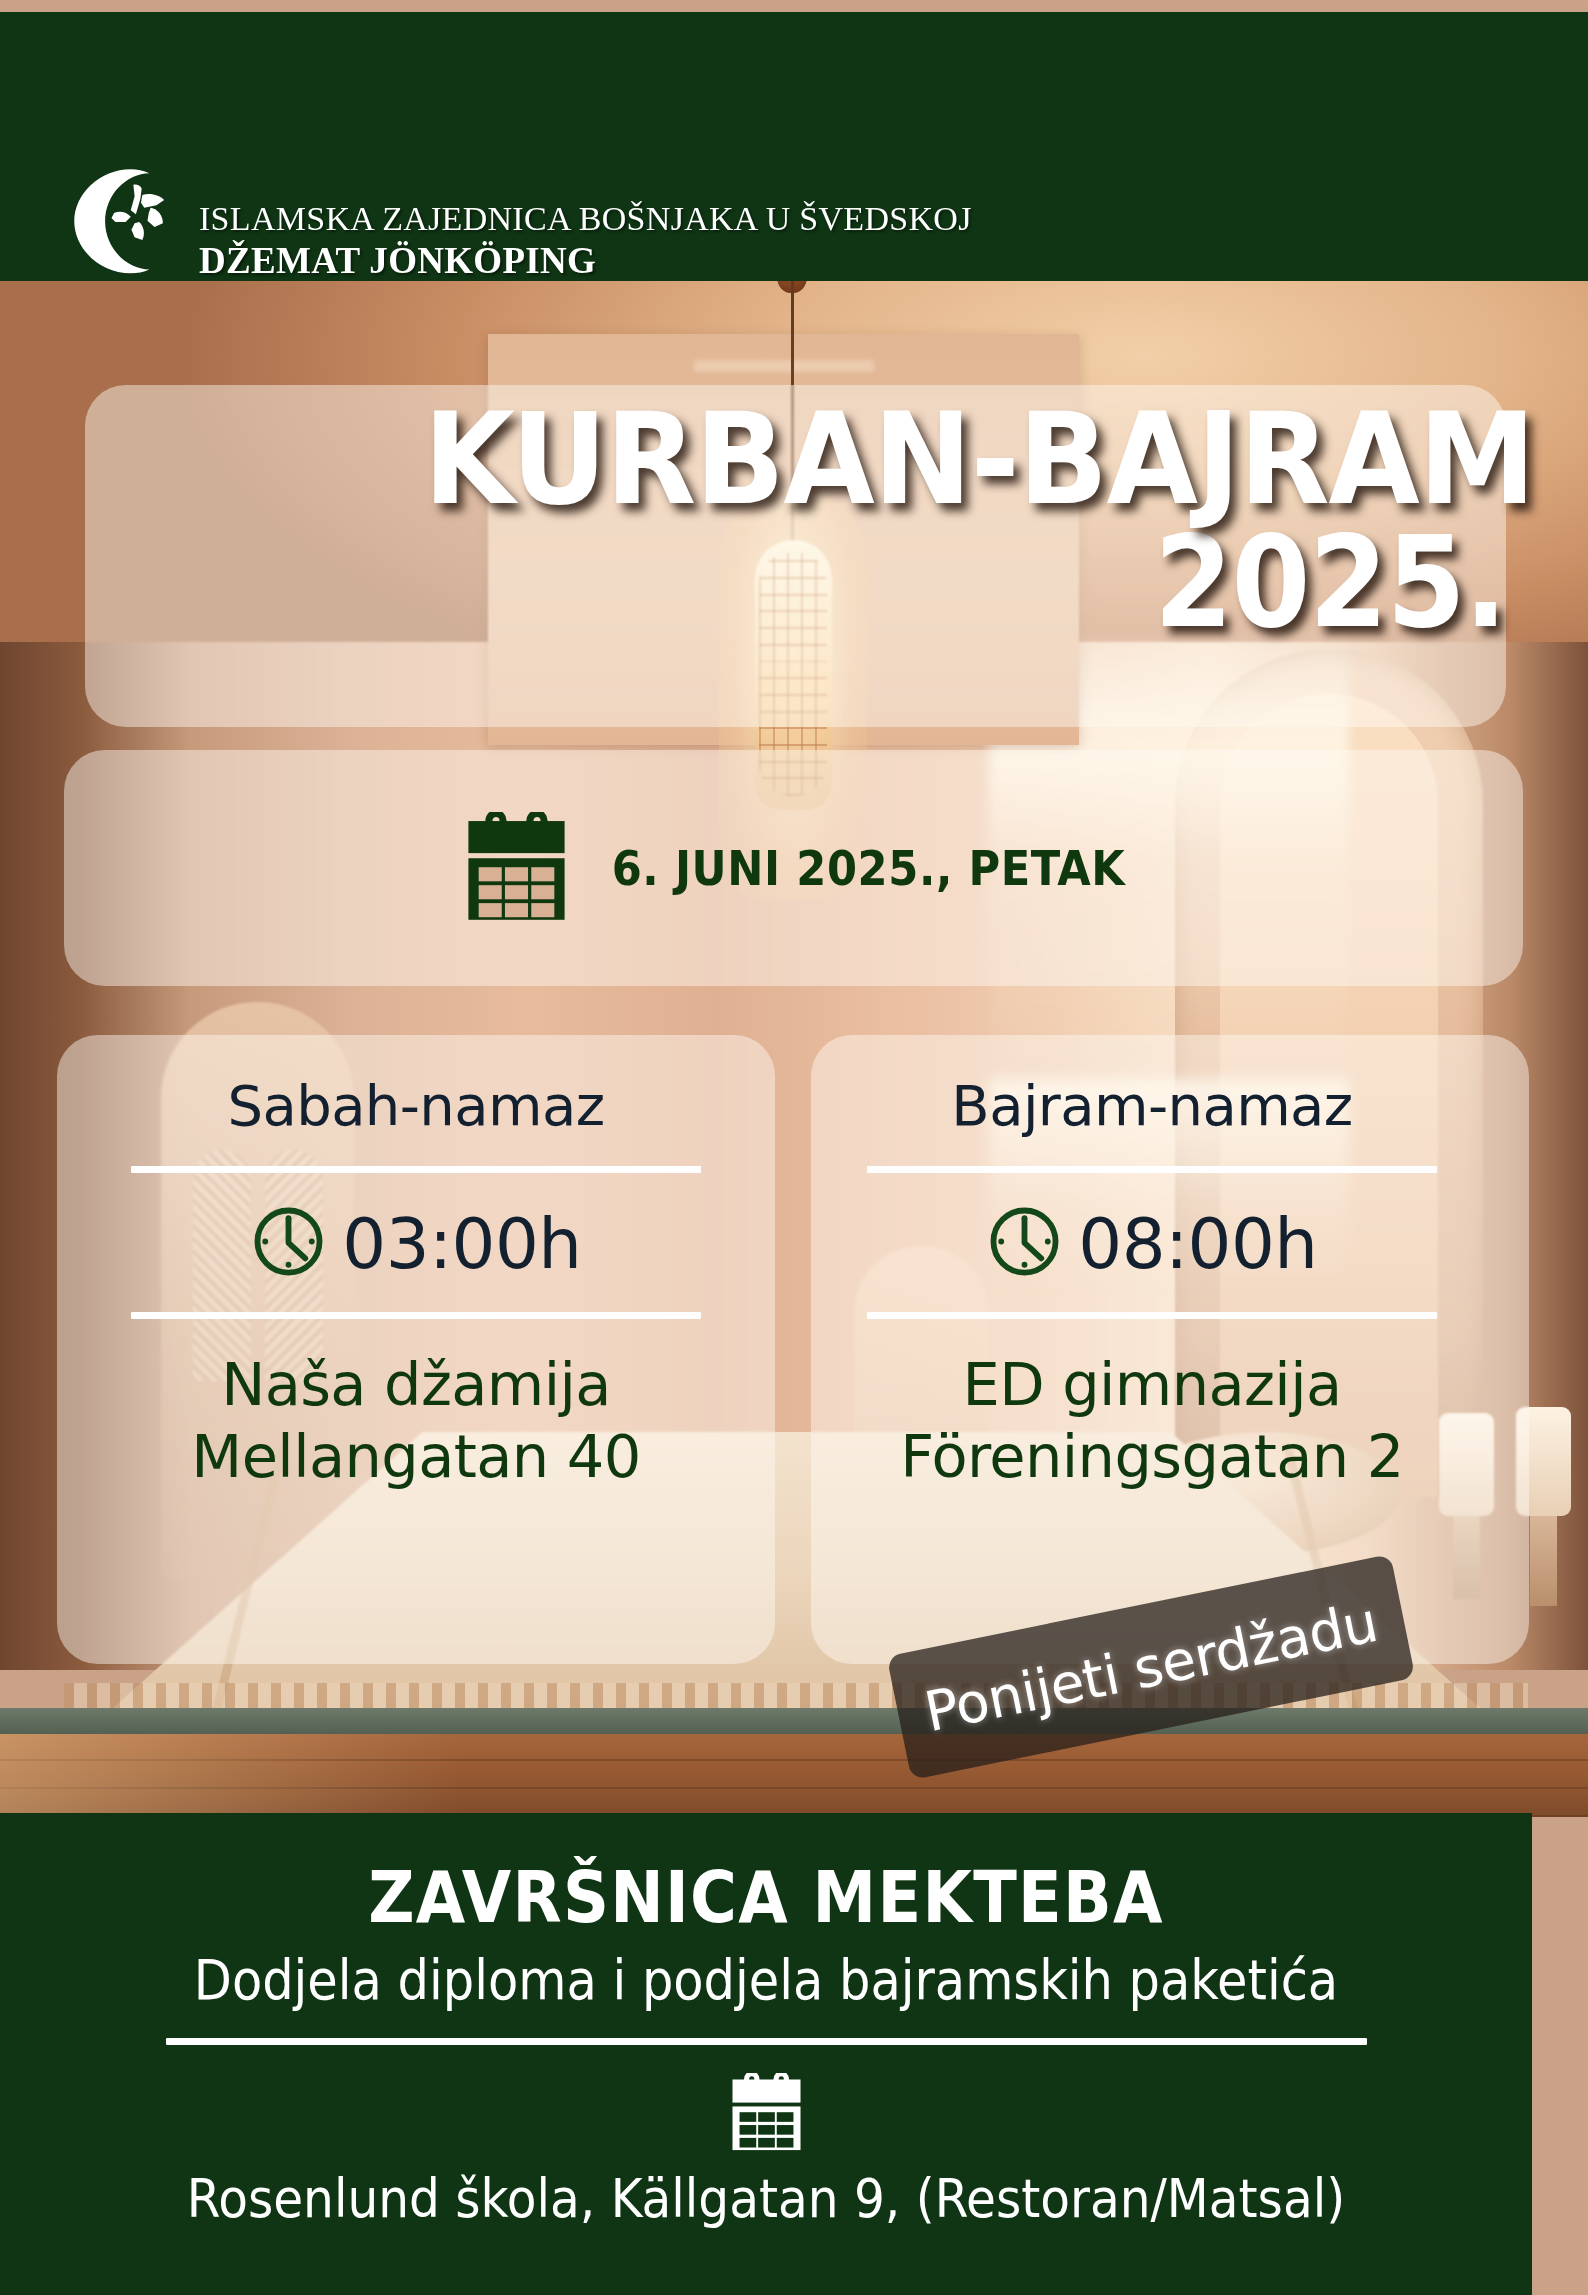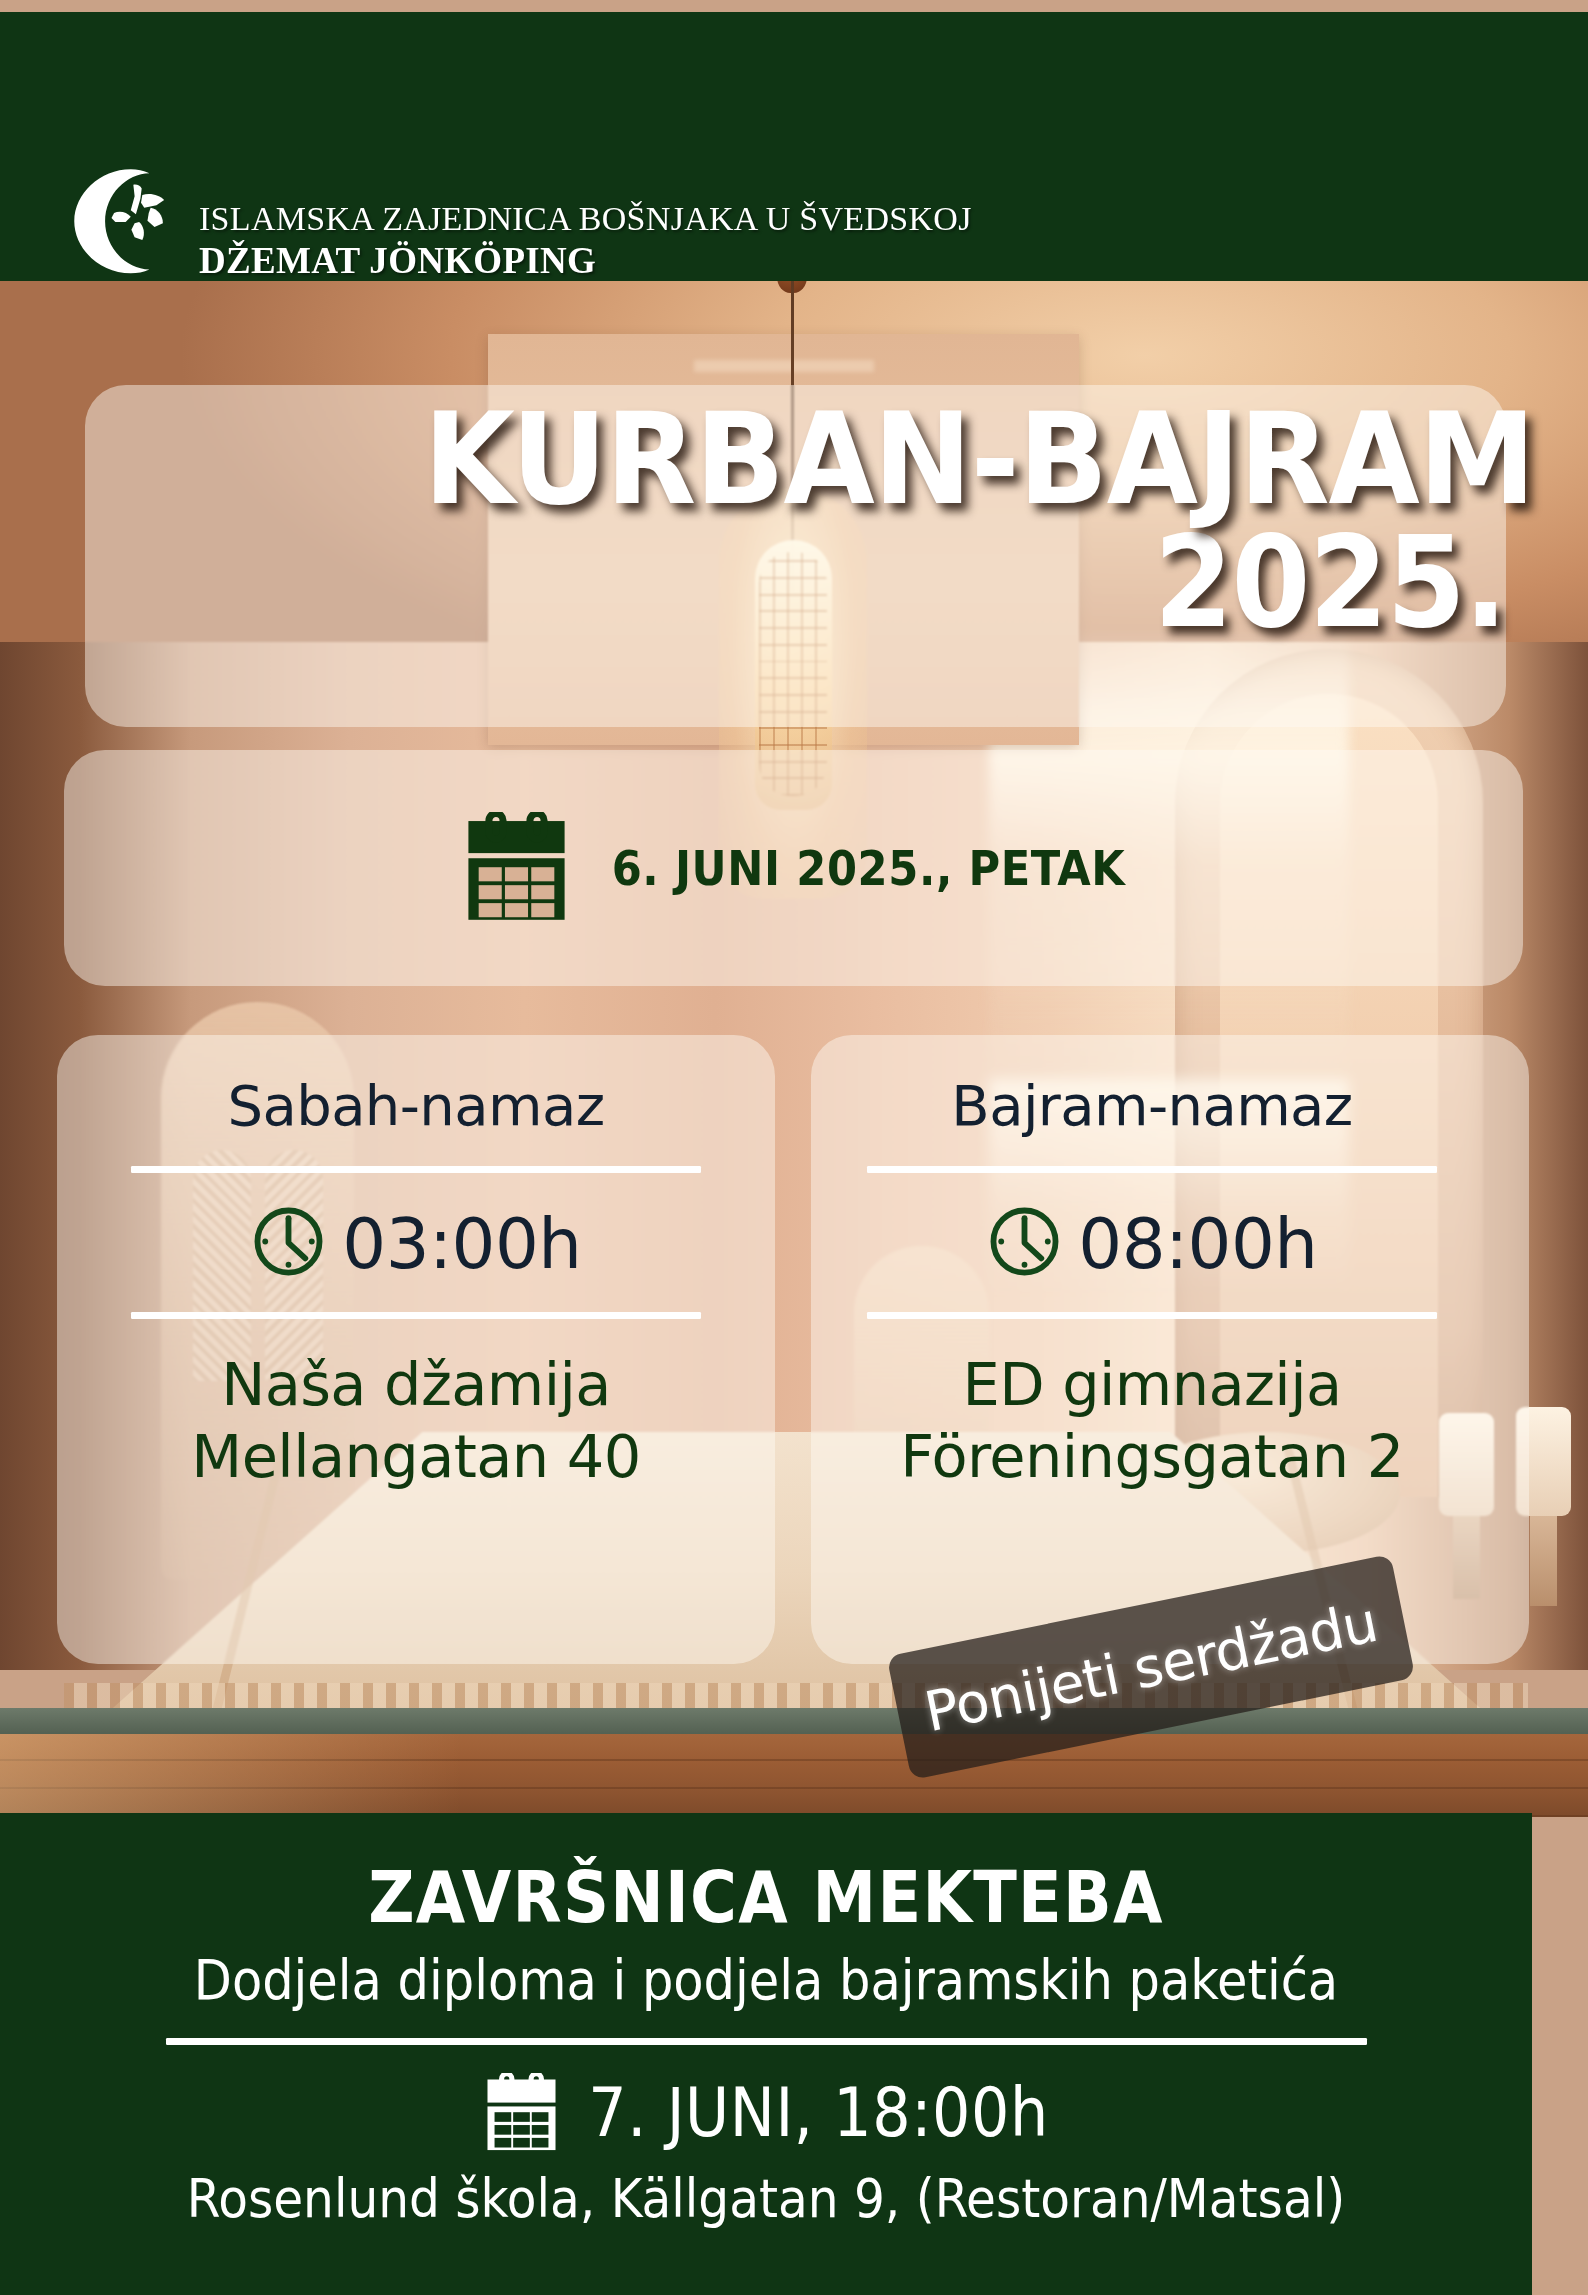--- a/index.html
+++ b/index.html
@@ -446,19 +446,18 @@
               <rect x="76" y="61" width="26" height="15"></rect>
             <rect x="18" y="81" width="26" height="15"></rect>
               <rect x="47" y="81" width="26" height="15"></rect>
               <rect x="76" y="81" width="26" height="15"></rect>
             <rect x="18" y="101" width="26" height="15"></rect>
               <rect x="47" y="101" width="26" height="15"></rect>
               <rect x="76" y="101" width="26" height="15"></rect>
           </g>
         </svg>
       </div>
-      <div class="f-date">7. JUNI, 18:00h</div>
     </div>
     <div class="f-addr">Rosenlund škola, Källgatan 9, (Restoran/Matsal)</div>
   </div>
 
 </div>
 
 
 </body></html>

